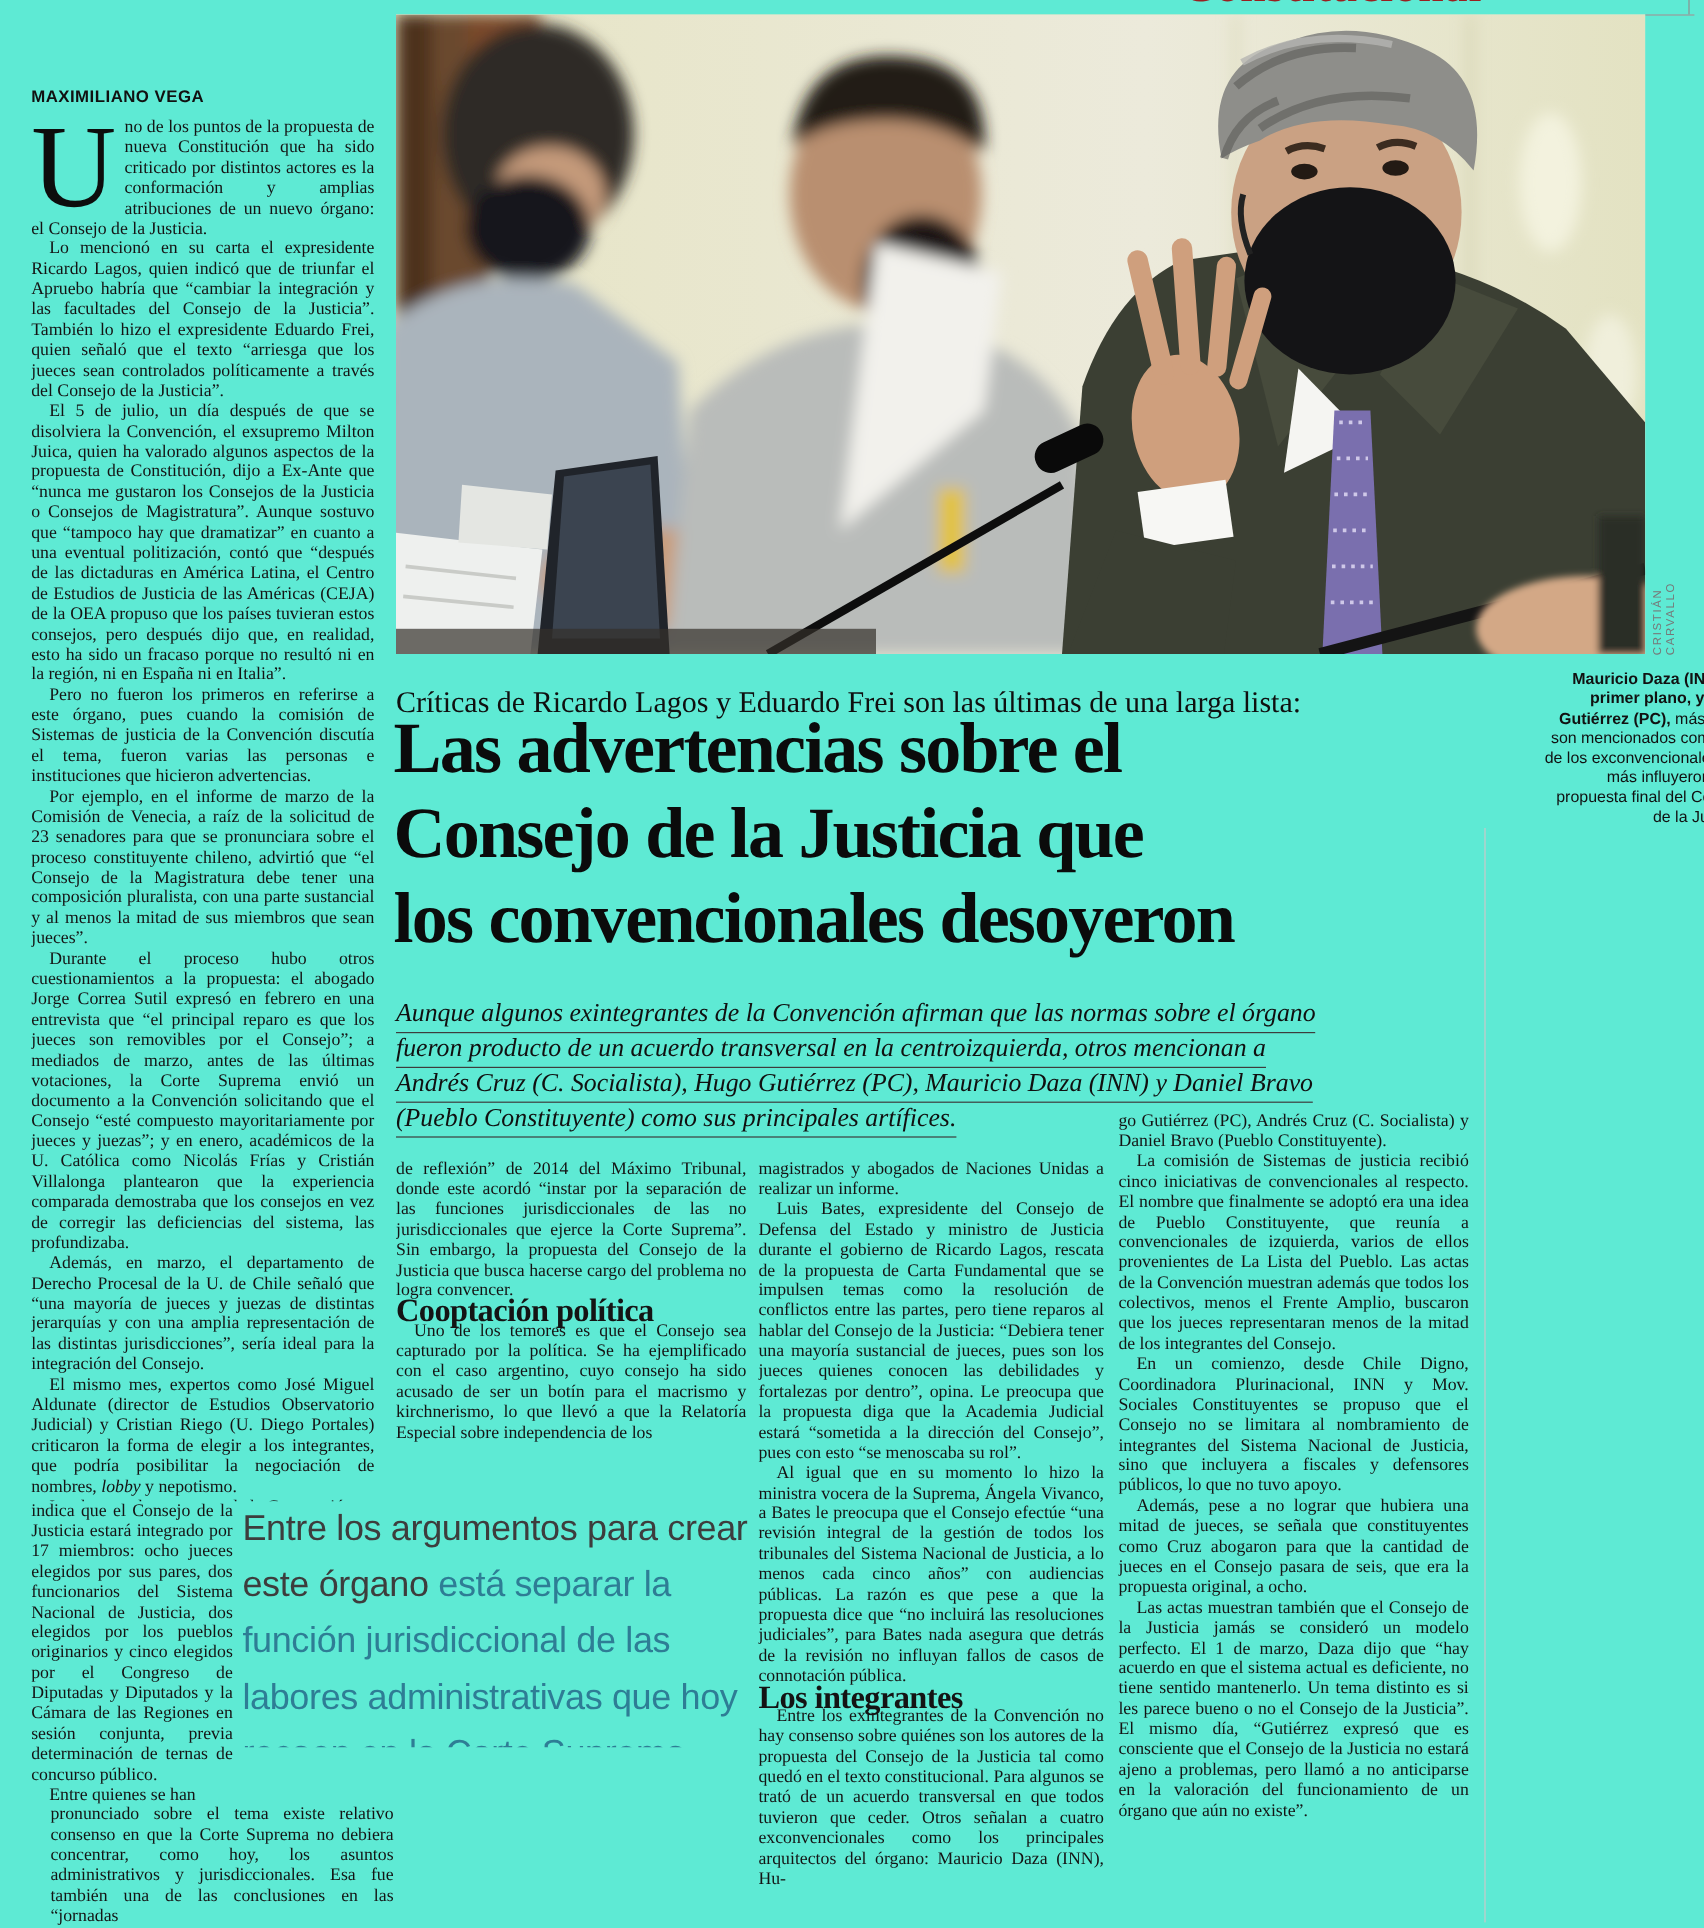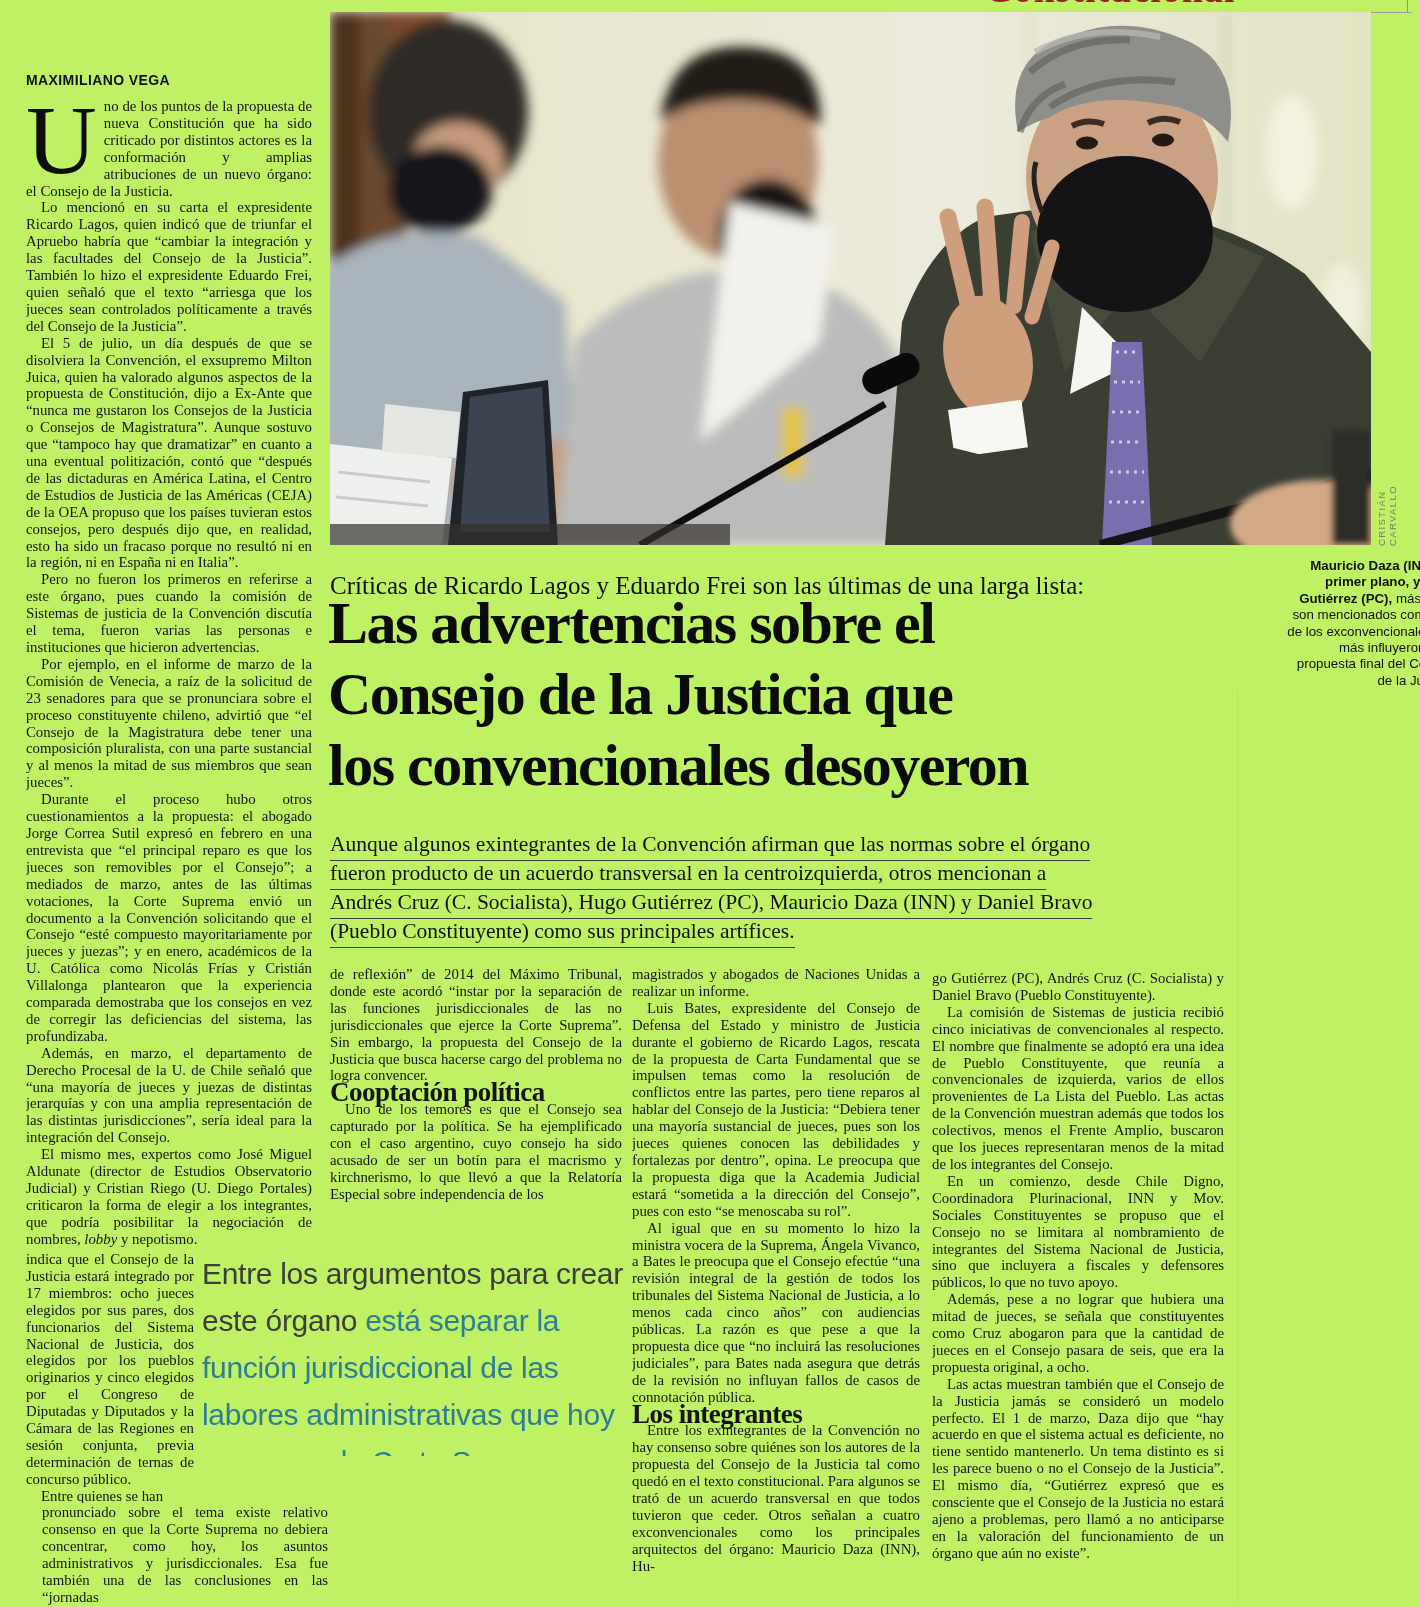--- a/index.html
+++ b/index.html
@@ -1,17 +1,17 @@
 <!DOCTYPE html>
 <html lang="es"><head>
 <meta charset="utf-8">
 <style>
   html,body{margin:0;padding:0;background:#ffffff;}
   .page{
-    position:relative;width:1420px;height:1607px;background:#bef264;overflow:hidden;
+    position:relative;width:1420px;height:1607px;background:#5eead4;overflow:hidden;
     font-family:"Liberation Serif","DejaVu Serif",serif;color:#141414;
   }
   
   .masthead-clip{position:absolute;left:985px;top:0;width:300px;height:7px;overflow:hidden;}
   .masthead-clip span{display:block;margin-top:-33px;font-size:38px;font-weight:bold;letter-spacing:1px;}
   .edge-tick{position:absolute;left:1407px;top:0;width:1px;height:12px;background:#8f8f8f;}
   .top-hairline{position:absolute;left:1371px;top:12px;width:41px;height:1px;background:#9a9a9a;}
   
   .byline{position:absolute;left:26px;top:72px;font-family:"Liberation Sans",sans-serif;
           font-weight:bold;font-size:14px;letter-spacing:.4px;color:#111;}
@@ -28,26 +28,26 @@
     writing-mode:vertical-rl;transform:rotate(180deg);
     font-family:"Liberation Sans",sans-serif;font-size:9.5px;letter-spacing:1.4px;color:#777;}
   .caption{position:absolute;left:1238px;top:558px;width:176px;text-align:right;
     font-family:"Liberation Sans",sans-serif;font-size:13.3px;line-height:16.4px;color:#111;margin-left:44px;}
   .caption b{font-weight:bold;}
   
   .kicker{position:absolute;left:330px;top:556px;width:900px;font-size:25px;color:#0f0f0f;margin-top:16px;}
   .headline{position:absolute;left:328px;top:588px;width:910px;
     font-size:60px;line-height:71px;font-weight:bold;letter-spacing:-1.5px;color:#0b0b0b;}
   .deck{position:absolute;left:330px;top:834px;width:902px;font-size:21.5px;color:#101010;}
-  .deck .dline{display:block;line-height:21px;margin-bottom:0;}
+  .deck .dline{display:block;line-height:21px;margin-bottom:0;font-style:italic;}
   .deck .dline span{display:inline-block;border-bottom:1px solid #3d3d3d;padding-bottom:5px;margin-bottom:2px;}
   
   .colA{position:absolute;left:330px;top:966px;width:292px;height:294px;overflow:hidden;}
   .colB{position:absolute;left:632px;top:966px;width:288px;height:641px;overflow:hidden;}
-  .colC{position:absolute;left:932px;top:970px;width:292px;height:630px;overflow:hidden;}
+  .colC{position:absolute;left:932px;top:926px;width:292px;height:630px;overflow:hidden;}
   .subhead{font-size:27px;font-weight:bold;letter-spacing:-.5px;margin:15px 0 10px;text-indent:0 !important;}
   .vrule{position:absolute;left:1237px;top:690px;width:1px;height:912px;background:#c9c9c9;}
   
   .pullquote{position:absolute;left:202px;top:1250px;width:434px;height:206px;overflow:hidden;
     font-family:"Liberation Sans",sans-serif;font-size:30px;line-height:47px;
     letter-spacing:-.3px;color:#3d3d3d;}
   .pullquote .hl{}
   .ital{font-style:italic;}
 </style>
 </head>

